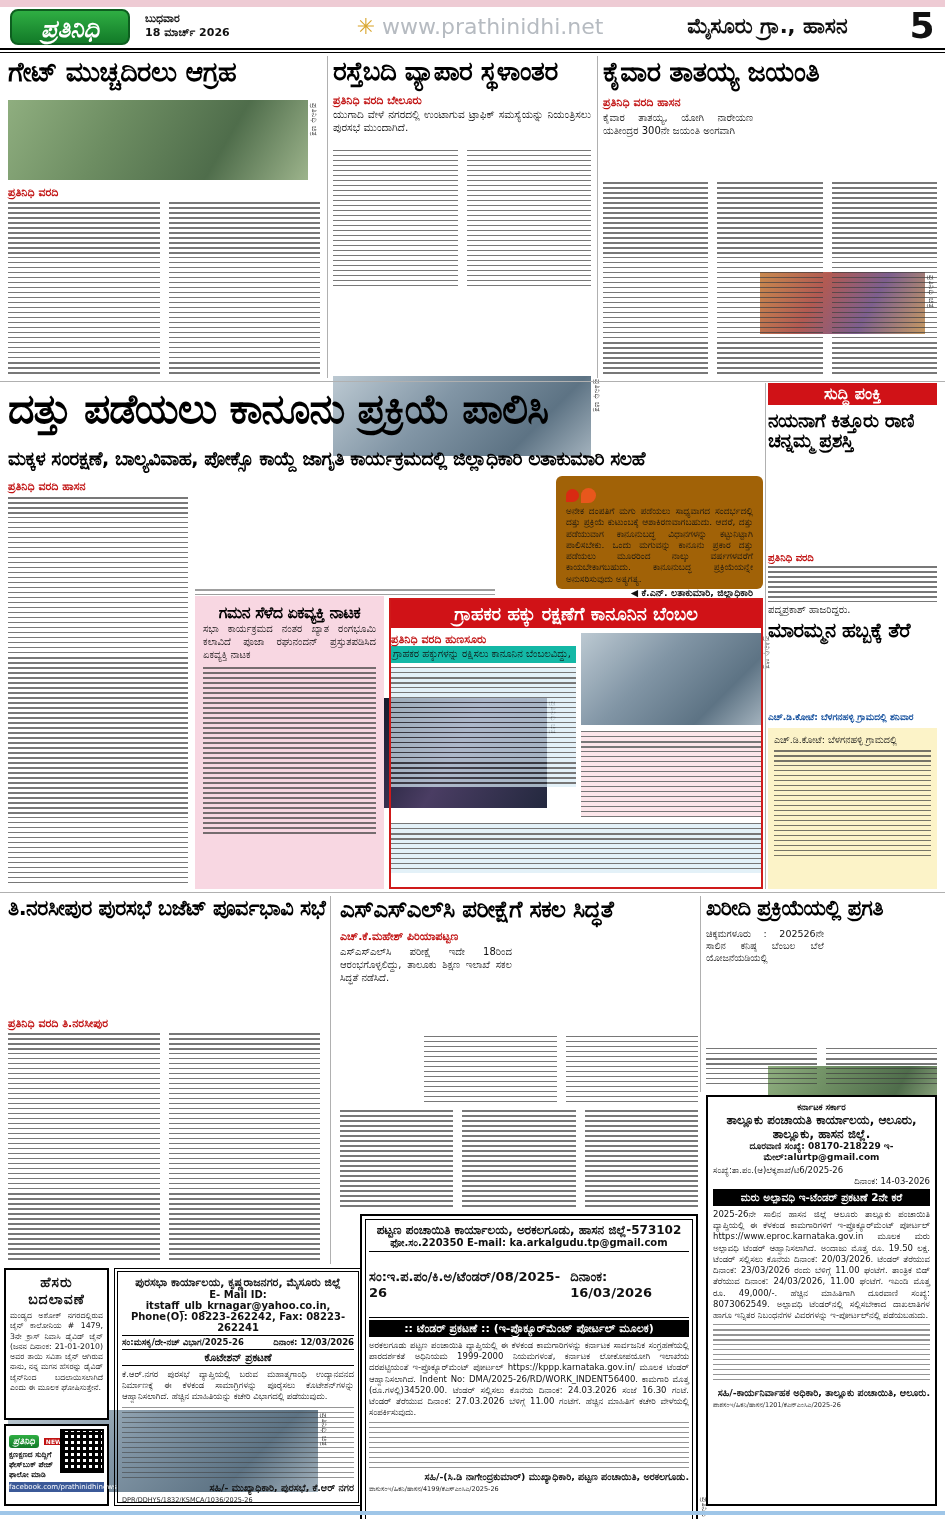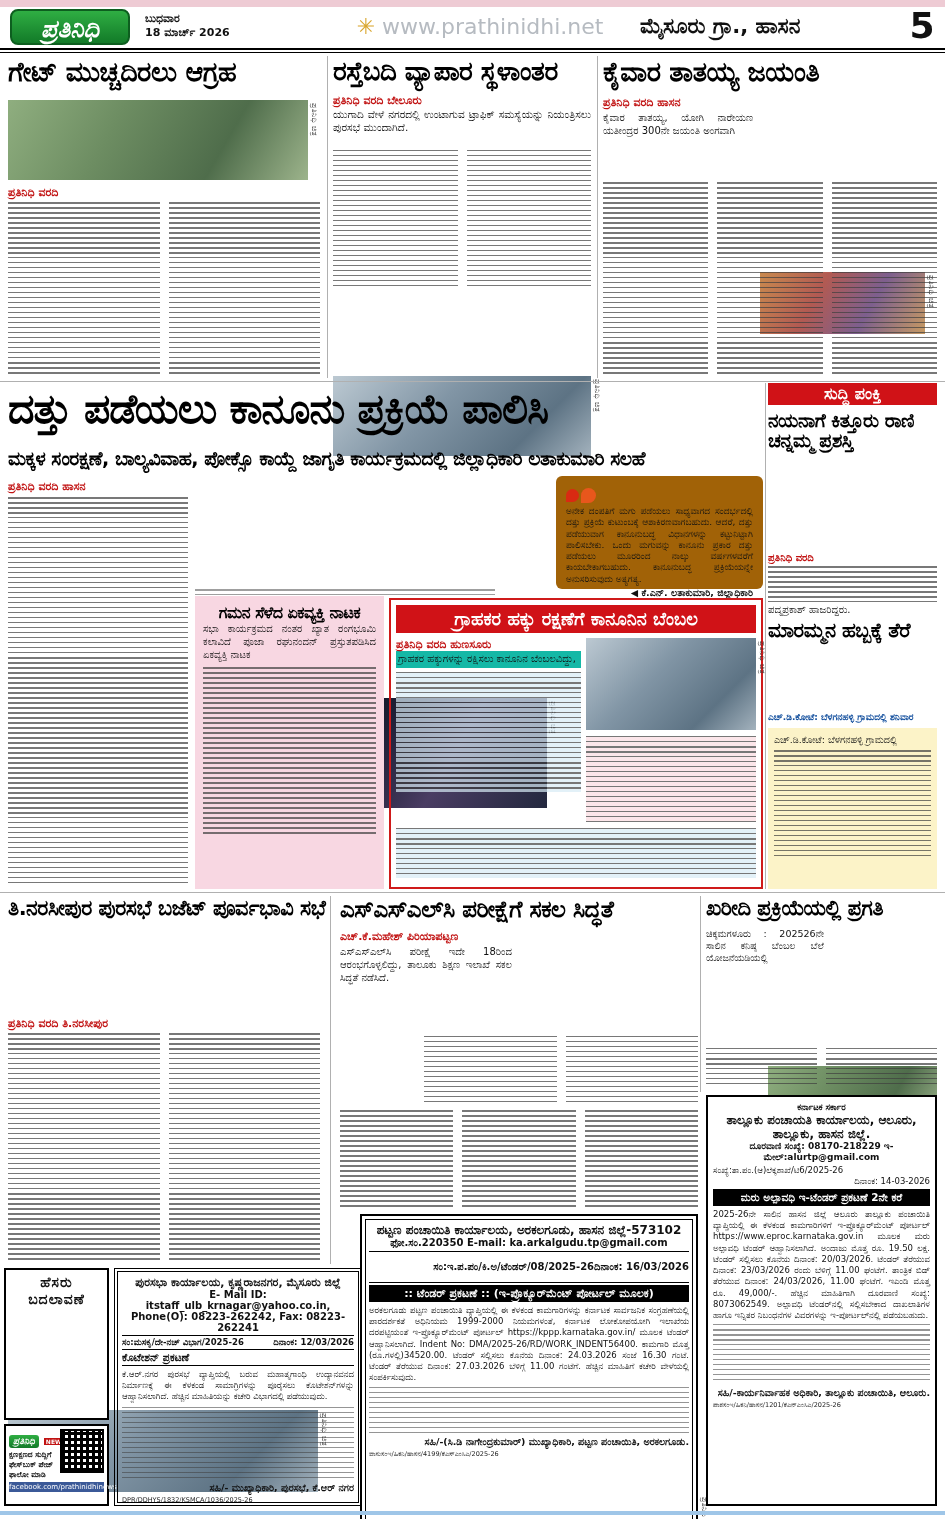--- a/index.html
+++ b/index.html
@@ -41,21 +41,21 @@
 <body>
 
 <div class="abs" style="left:0;top:0;width:945px;height:7px;background:#eecbd4"></div>
 <div class="abs" style="left:10px;top:9px;width:120px;height:36px;background:linear-gradient(#2fae43,#127a28);border:2px solid #0d5e1f;border-radius:8px;color:#fff;font-weight:bold;font-style:italic;font-size:24px;text-align:center;line-height:36px;box-sizing:border-box">ಪ್ರತಿನಿಧಿ</div>
 <div class="abs" style="left:145px;top:12px;font-size:11px;font-weight:bold">ಬುಧವಾರ</div>
 <div class="abs" style="left:145px;top:26px;font-size:11px;font-weight:bold">18 ಮಾರ್ಚ್ 2026</div>
 <div class="abs" style="left:300px;top:14px;width:360px;text-align:center;font-size:22px;font-weight:normal;color:#b6bbc1">
   <span style="color:#d9a62e">✳</span>
   <span>www.prathinidhi.net</span>
 </div>
-<div class="abs" style="left:640px;top:14px;width:255px;text-align:left;font-size:21px;font-weight:bold">ಮೈಸೂರು ಗ್ರಾ., ಹಾಸನ</div>
+<div class="abs" style="left:640px;top:14px;width:255px;text-align:center;font-size:21px;font-weight:bold">ಮೈಸೂರು ಗ್ರಾ., ಹಾಸನ</div>
 <div class="abs" style="left:903px;top:5px;width:38px;text-align:center;font-size:36px;font-weight:bold">5</div>
 <div class="abs" style="left:0;top:48px;width:945px;height:5px;border-top:2.5px solid #000;border-bottom:1px solid #000;box-sizing:border-box"></div>
 
 <div class="abs vrule" style="left:327px;top:56px;height:322px"></div>
 <div class="abs vrule" style="left:597px;top:56px;height:322px"></div>
 
 <div class="abs hl" style="left:8px;top:58px;width:312px;font-size:27px">ಗೇಟ್ ಮುಚ್ಚದಿರಲು ಆಗ್ರಹ</div>
 <div class="abs photo p-crowd" style="left:8px;top:100px;width:300px;height:80px">
   <span class="vcred">ಪ್ರತಿನಿಧಿ ಚಿತ್ರ</span>
 </div>
@@ -105,21 +105,21 @@
   <div style="font-size:9px;text-align:justify;line-height:1.25;margin-top:2px">ಅನೇಕ ದಂಪತಿಗೆ ಮಗು ಪಡೆಯಲು ಸಾಧ್ಯವಾಗದ ಸಂದರ್ಭದಲ್ಲಿ ದತ್ತು ಪ್ರಕ್ರಿಯೆ ಕುಟುಂಬಕ್ಕೆ ಆಶಾಕಿರಣವಾಗಬಹುದು. ಆದರೆ, ದತ್ತು ಪಡೆಯುವಾಗ ಕಾನೂನುಬದ್ಧ ವಿಧಾನಗಳನ್ನು ಕಟ್ಟುನಿಟ್ಟಾಗಿ ಪಾಲಿಸಬೇಕು. ಒಂದು ಮಗುವನ್ನು ಕಾನೂನು ಪ್ರಕಾರ ದತ್ತು ಪಡೆಯಲು ಮೂರರಿಂದ ನಾಲ್ಕು ವರ್ಷಗಳವರೆಗೆ ಕಾಯಬೇಕಾಗಬಹುದು. ಕಾನೂನುಬದ್ಧ ಪ್ರಕ್ರಿಯೆಯನ್ನೇ ಅನುಸರಿಸುವುದು ಅತ್ಯಗತ್ಯ.</div>
   <div style="font-size:9.5px;font-weight:bold;text-align:right;margin-top:2px">◀ ಕೆ.ಎನ್. ಲತಾಕುಮಾರಿ, ಜಿಲ್ಲಾಧಿಕಾರಿ</div>
 </div>
 
 <div class="abs" style="left:195px;top:596px;width:189px;height:293px;background:#f8d7e2;box-sizing:border-box;padding:9px 8px">
   <div class="hl" style="font-size:16px;text-align:center">ಗಮನ ಸೆಳೆದ ಏಕವ್ಯಕ್ತಿ ನಾಟಕ</div>
   <div class="txt" style="font-size:10px;margin-top:1px">ಸಭಾ ಕಾರ್ಯಕ್ರಮದ ನಂತರ ಖ್ಯಾತ ರಂಗಭೂಮಿ ಕಲಾವಿದೆ ಪೂಜಾ ರಘುನಂದನ್ ಪ್ರಸ್ತುತಪಡಿಸಿದ ಏಕವ್ಯಕ್ತಿ ನಾಟಕ</div>
   <div class="fl" style="height:170px;margin-top:6px"></div>
 </div>
 
-<div class="abs" style="left:389px;top:598px;width:374px;height:291px;border:2px solid #cf1a1a;box-sizing:border-box;padding:5px">
+<div class="abs" style="left:389px;top:598px;width:374px;height:291px;border:2px solid #cf1a1a;box-sizing:border-box;">
   <div class="redbar" style="height:28px;line-height:28px;font-size:18px">ಗ್ರಾಹಕರ ಹಕ್ಕು ರಕ್ಷಣೆಗೆ ಕಾನೂನಿನ ಬೆಂಬಲ</div>
   <div style="display:flex;gap:5px;margin-top:5px">
     <div style="width:185px">
       <div class="by">ಪ್ರತಿನಿಧಿ ವರದಿ ಹುಣಸೂರು</div>
       <div class="txt" style="font-size:10px;background:#14b8a6;padding:2px">ಗ್ರಾಹಕರ ಹಕ್ಕುಗಳನ್ನು ರಕ್ಷಿಸಲು ಕಾನೂನಿನ ಬೆಂಬಲವಿದ್ದು,</div>
       <div class="fl" style="height:120px;margin-top:4px;background-color:#d8ecf6"></div>
     </div>
     <div style="flex:1">
       <div class="photo p-meet" style="width:100%;height:92px">
         <span class="vcred">ಪ್ರತಿನಿಧಿ ಚಿತ್ರ</span>
@@ -180,20 +180,21 @@
 <div class="abs hl" style="left:706px;top:897px;width:231px;font-size:21px">ಖರೀದಿ ಪ್ರಕ್ರಿಯೆಯಲ್ಲಿ ಪ್ರಗತಿ</div>
 <div class="abs txt" style="left:706px;top:928px;width:118px;font-size:9.5px">ಚಿಕ್ಕಮಗಳೂರು : 202526ನೇ ಸಾಲಿನ ಕನಿಷ್ಠ ಬೆಂಬಲ ಬೆಲೆ ಯೋಜನೆಯಡಿಯಲ್ಲಿ</div>
 
 <div class="abs cols" style="left:706px;top:1048px;width:231px;height:40px">
   <div class="fl"></div>
   <div class="fl"></div>
 </div>
 
 <div class="abs notice" style="left:4px;top:1268px;width:105px;height:152px;padding:4px">
   <div style="font-weight:bold;font-size:14px;text-align:center;letter-spacing:1px">ಹೆಸರು ಬದಲಾವಣೆ</div>
+  <div class="ntxt" style="font-size:7.8px;margin-top:3px">ಮಂಡ್ಯದ ಅಶೋಕ್ ನಗರದಲ್ಲಿರುವ ಜೈನ್ ಕಾಲೋನಿಯ # 1479, 3ನೇ ಕ್ರಾಸ್ ನಿವಾಸಿ ಡೈವಿಡ್ ಜೈನ್ (ಜನನ ದಿನಾಂಕ: 21-01-2010) ಅವರ ತಾಯಿ ಸವಿತಾ ಜೈನ್ ಆಗಿರುವ ನಾನು, ನನ್ನ ಮಗನ ಹೆಸರನ್ನು ಡೈವಿಡ್ ಜೈನ್‌ನಿಂದ ಬದಲಾಯಿಸಲಾಗಿದೆ ಎಂದು ಈ ಮೂಲಕ ಘೋಷಿಸುತ್ತೇನೆ.</div>
 </div>
 
 <div class="abs notice" style="left:4px;top:1424px;width:105px;height:82px;padding:3px">
   <div class="qr abs" style="right:3px;top:3px;width:40px;height:40px"></div>
   <div>
     <span style="display:inline-block;background:linear-gradient(#2fae43,#127a28);color:#fff;font-weight:bold;font-style:italic;font-size:9px;padding:1px 4px;border-radius:3px">ಪ್ರತಿನಿಧಿ</span>
     <span style="font-size:6px;background:#c11212;color:#fff;font-weight:bold;padding:0 2px">NEWS</span>
     <span class="fbcirc">f</span>
   </div>
   <div style="font-size:7.5px;font-weight:bold;margin-top:2px">ಕ್ಷಣಕ್ಷಣದ ಸುದ್ದಿಗೆ</div>
@@ -203,32 +204,32 @@
 </div>
 
 <div class="abs dbl" style="left:114px;top:1268px;width:248px;height:238px;box-sizing:border-box;padding:4px">
   <div style="font-weight:bold;font-size:11px;text-align:center">ಪುರಸಭಾ ಕಾರ್ಯಾಲಯ, ಕೃಷ್ಣರಾಜನಗರ, ಮೈಸೂರು ಜಿಲ್ಲೆ</div>
   <div style="font-weight:bold;font-size:10px;text-align:center">E- Mail ID: itstaff_ulb_krnagar@yahoo.co.in,</div>
   <div style="font-weight:bold;font-size:10px;text-align:center">Phone(O): 08223-262242, Fax: 08223-262241</div>
   <div style="display:flex;justify-content:space-between;font-size:8.5px;font-weight:bold;margin-top:2px;border-top:1px solid #000;border-bottom:1px solid #000;padding:1px 0">
     <span>ಸಂ:ಮಸಕೃ/ದೇ-ನಚ್ ವಿಭಾಗ/2025-26</span>
     <span>ದಿನಾಂಕ: 12/03/2026</span>
   </div>
-  <div style="font-weight:bold;font-size:10.5px;text-align:left;border-bottom:1px solid #000;padding:1px 0">ಕೊಟೇಶನ್ ಪ್ರಕಟಣೆ</div>
+  <div style="font-weight:bold;font-size:10.5px;text-align:center;border-bottom:1px solid #000;padding:1px 0">ಕೊಟೇಶನ್ ಪ್ರಕಟಣೆ</div>
   <div class="ntxt" style="margin-top:3px">ಕೆ.ಆರ್.ನಗರ ಪುರಸಭೆ ವ್ಯಾಪ್ತಿಯಲ್ಲಿ ಬರುವ ಮಹಾತ್ಮಗಾಂಧಿ ಉದ್ಯಾನವನದ ನಿರ್ಮಾಣಕ್ಕೆ ಈ ಕೆಳಕಂಡ ಸಾಮಾಗ್ರಿಗಳನ್ನು ಪೂರೈಸಲು ಕೊಟೇಶನ್‌ಗಳನ್ನು ಆಹ್ವಾನಿಸಲಾಗಿದೆ. ಹೆಚ್ಚಿನ ಮಾಹಿತಿಯನ್ನು ಕಚೇರಿ ವಿಭಾಗದಲ್ಲಿ ಪಡೆಯುವುದು.</div>
   <div class="fl" style="height:72px;margin-top:4px;opacity:.55"></div>
   <div class="nsign">ಸಹಿ/- ಮುಖ್ಯಾಧಿಕಾರಿ, ಪುರಸಭೆ, ಕೆ.ಆರ್ ನಗರ</div>
   <div class="ncode">DPR/DDHYS/1832/KSMCA/1036/2025-26</div>
 </div>
 
 <div class="abs notice" style="left:360px;top:1214px;width:338px;height:372px;padding:4px;outline:1px solid #000;outline-offset:-6px">
   <div style="margin:3px">
     <div style="font-weight:bold;font-size:12px;text-align:center">ಪಟ್ಟಣ ಪಂಚಾಯಿತಿ ಕಾರ್ಯಾಲಯ, ಅರಕಲಗೂಡು, ಹಾಸನ ಜಿಲ್ಲೆ-573102</div>
     <div style="font-weight:bold;font-size:10px;text-align:center">ಫೋ.ಸಂ.220350  E-mail: ka.arkalgudu.tp@gmail.com</div>
-    <div style="display:flex;justify-content:flex-end;font-size:10px;font-weight:bold;border-top:1px solid #000;border-bottom:1px solid #000;margin-top:2px;padding:9px 0">
+    <div style="display:flex;justify-content:flex-end;font-size:13px;font-weight:bold;border-top:1px solid #000;border-bottom:1px solid #000;margin-top:2px;padding:17px 0">
       <span>ಸಂ:ಇ.ಪ.ಪಂ/ಕಿ.ಅ/ಟೆಂಡರ್/08/2025-26</span>
       <span>ದಿನಾಂಕ: 16/03/2026</span>
     </div>
     <div class="blackbar" style="font-size:11px;padding:2px 0;margin-top:2px">:: ಟೆಂಡರ್ ಪ್ರಕಟಣೆ :: (ಇ-ಪ್ರೊಕ್ಯೂರ್‌ಮೆಂಟ್ ಪೋರ್ಟಲ್ ಮೂಲಕ)</div>
     <div class="ntxt" style="margin-top:3px">ಅರಕಲಗೂಡು ಪಟ್ಟಣ ಪಂಚಾಯಿತಿ ವ್ಯಾಪ್ತಿಯಲ್ಲಿ ಈ ಕೆಳಕಂಡ ಕಾಮಗಾರಿಗಳನ್ನು ಕರ್ನಾಟಕ ಸಾರ್ವಜನಿಕ ಸಂಗ್ರಹಣೆಯಲ್ಲಿ ಪಾರದರ್ಶಕತೆ ಅಧಿನಿಯಮ 1999-2000 ನಿಯಮಗಳಂತೆ, ಕರ್ನಾಟಕ ಲೋಕೋಪಯೋಗಿ ಇಲಾಖೆಯ ದರಪಟ್ಟಿಯಂತೆ ಇ-ಪ್ರೊಕ್ಯೂರ್‌ಮೆಂಟ್ ಪೋರ್ಟಲ್ https://kppp.karnataka.gov.in/ ಮೂಲಕ ಟೆಂಡರ್ ಆಹ್ವಾನಿಸಲಾಗಿದೆ. Indent No: DMA/2025-26/RD/WORK_INDENT56400. ಕಾಮಗಾರಿ ಮೊತ್ತ (ರೂ.ಗಳಲ್ಲಿ)34520.00. ಟೆಂಡರ್ ಸಲ್ಲಿಸಲು ಕೊನೆಯ ದಿನಾಂಕ: 24.03.2026 ಸಂಜೆ 16.30 ಗಂಟೆ. ಟೆಂಡರ್ ತೆರೆಯುವ ದಿನಾಂಕ: 27.03.2026 ಬೆಳಿಗ್ಗೆ 11.00 ಗಂಟೆಗೆ. ಹೆಚ್ಚಿನ ಮಾಹಿತಿಗೆ ಕಚೇರಿ ವೇಳೆಯಲ್ಲಿ ಸಂಪರ್ಕಿಸುವುದು.</div>
     <div class="fl" style="height:46px;margin-top:3px;opacity:.55"></div>
     <div class="nsign">ಸಹಿ/-(ಸಿ.ಡಿ ನಾಗೇಂದ್ರಕುಮಾರ್) ಮುಖ್ಯಾಧಿಕಾರಿ, ಪಟ್ಟಣ ಪಂಚಾಯಿತಿ, ಅರಕಲಗೂಡು.</div>
     <div class="ncode">ವಾಸುಸಂಇ/ಹಿಕನಿ/ಹಾಸನ/4199/ಕೆಎಸ್ಎಂಸಿಎ/2025-26</div>
   </div>
 </div>

